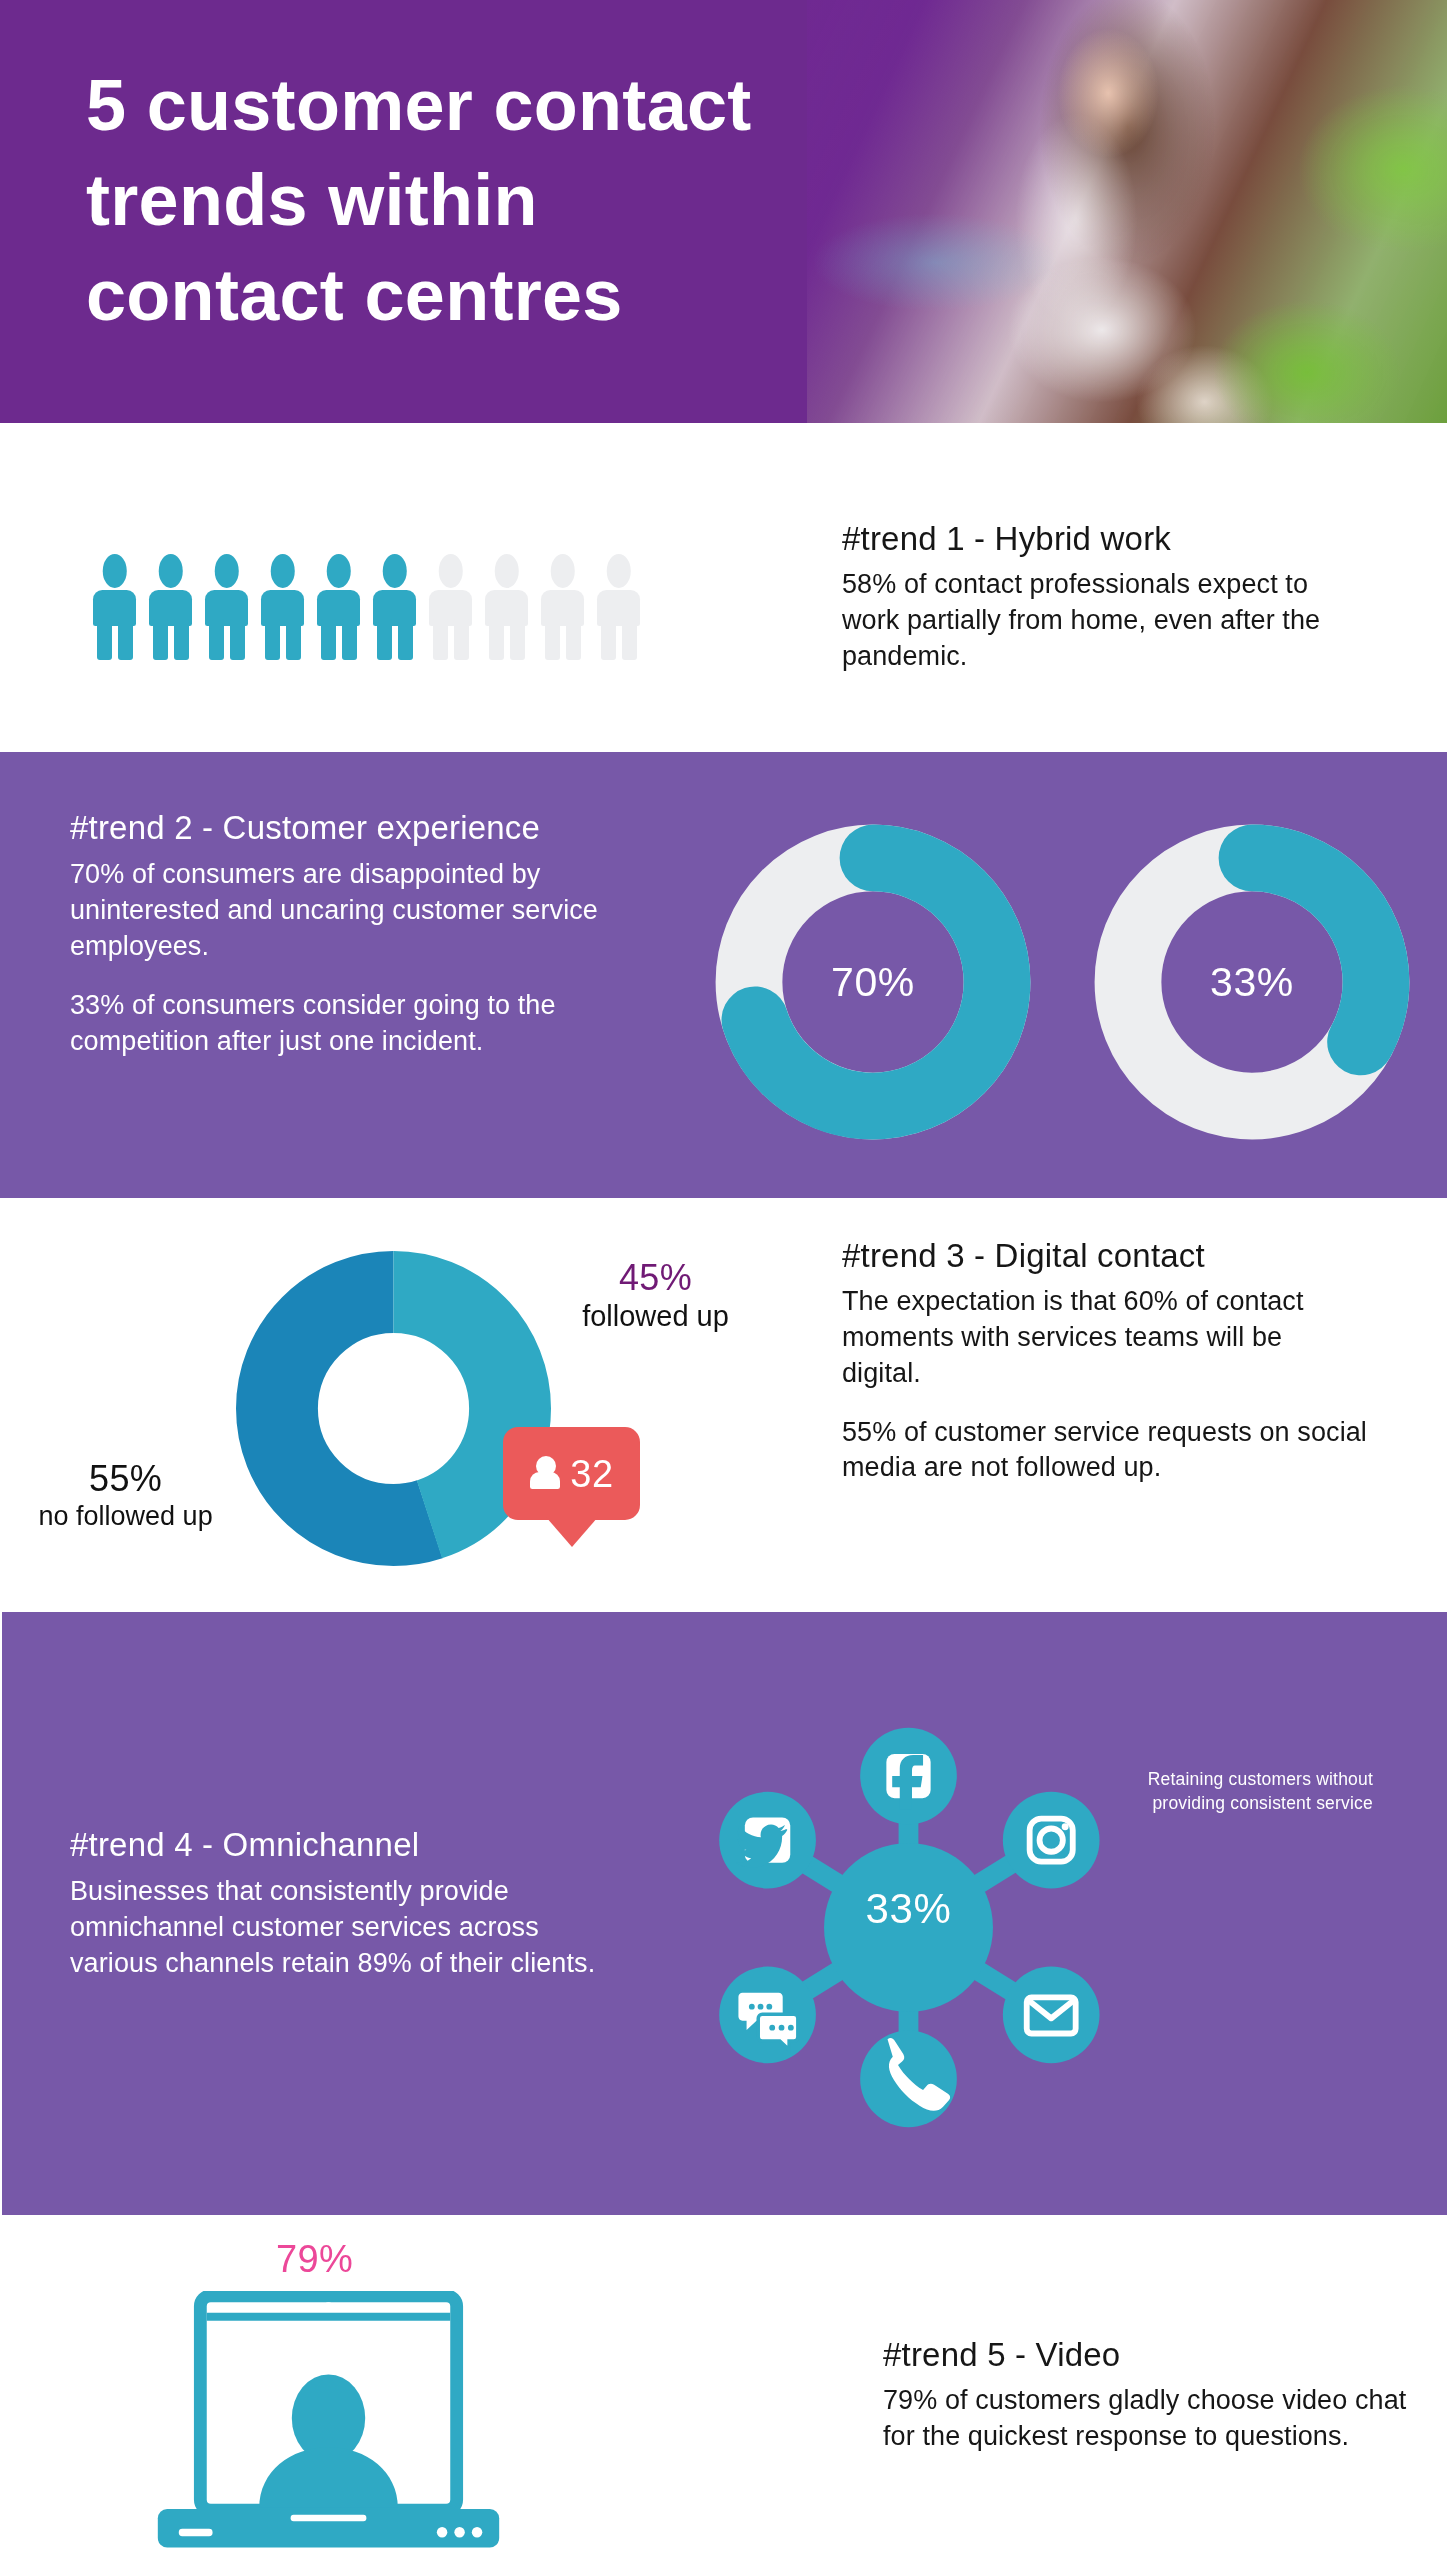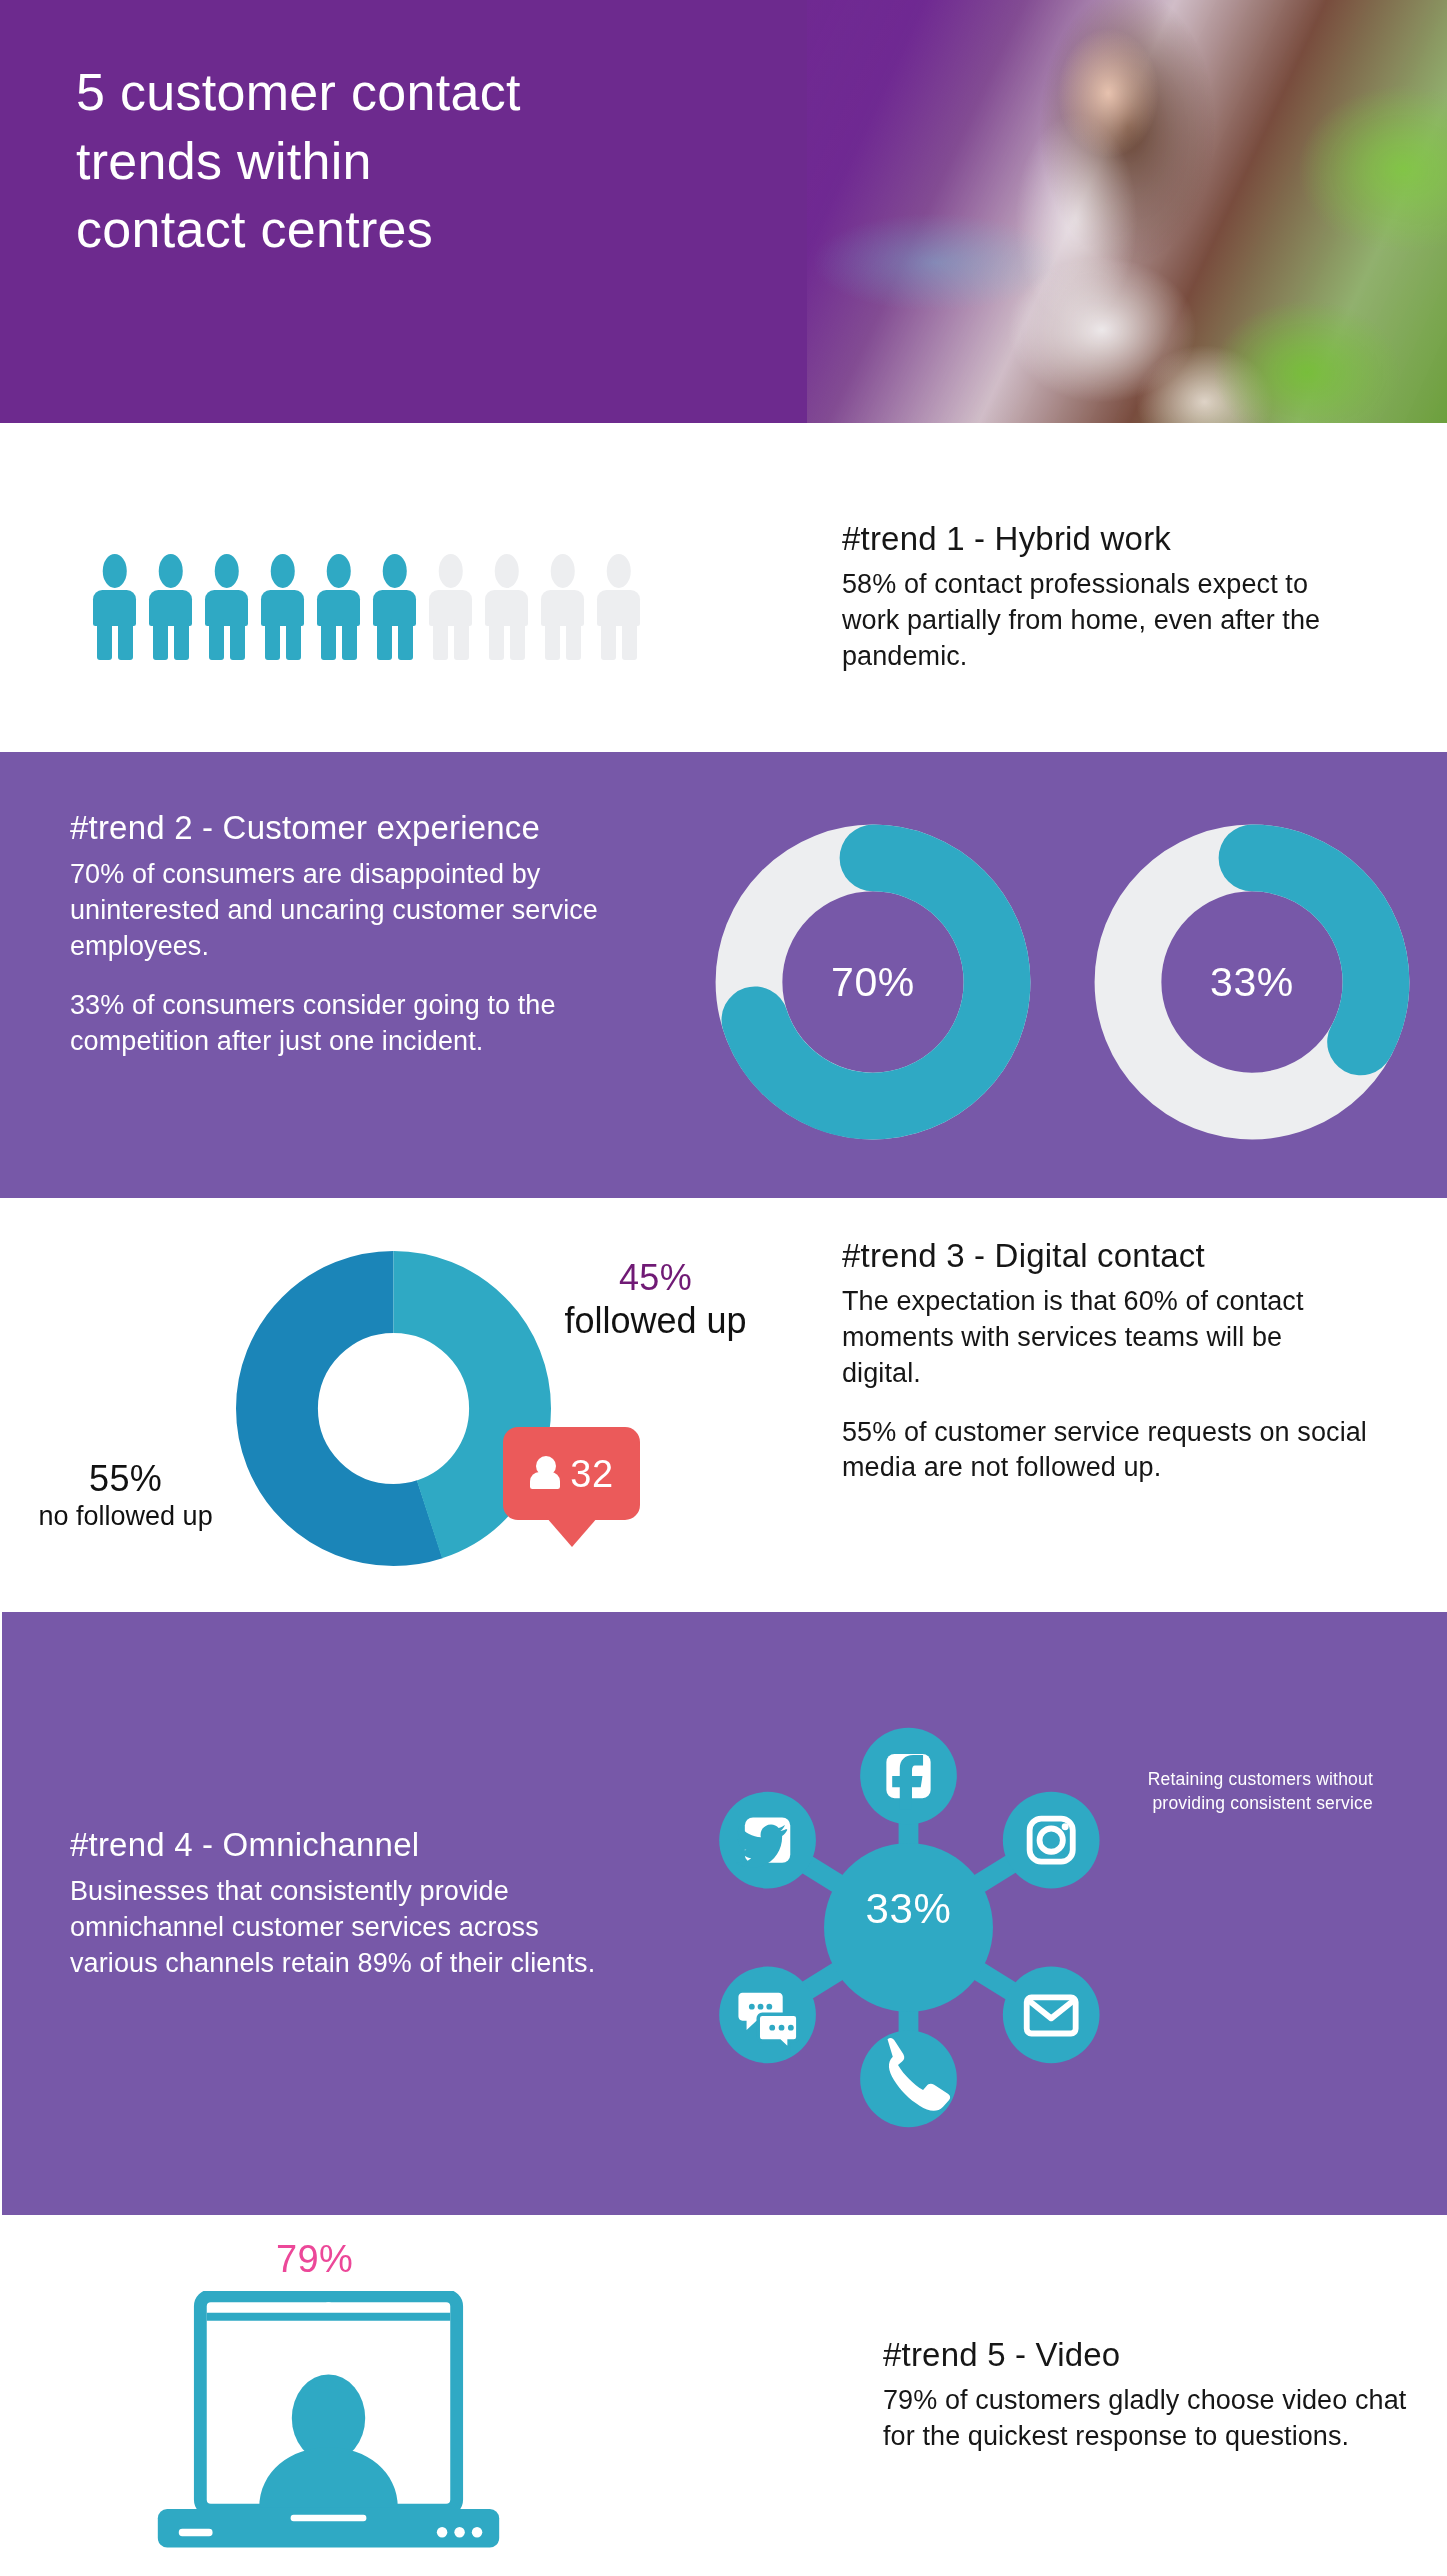--- a/index.html
+++ b/index.html
@@ -34,22 +34,22 @@
     background:
       radial-gradient(ellipse 87px 111px at 47% 22%, rgba(240,205,185,.9) 0%, rgba(240,205,185,0) 58%),
       radial-gradient(ellipse 152px 117px at 46% 78%, rgba(250,250,252,.85) 0%, rgba(250,250,252,0) 62%),
       radial-gradient(ellipse 175px 70px at 20% 62%, rgba(110,205,225,.35) 0%, rgba(110,205,225,0) 70%);
   }
   .header-photo-fade {
     position:absolute; left:0; top:0; width:198px; height:423px;
     background: linear-gradient(90deg, #6d2a8e 0%, rgba(109,42,142,.92) 35%, rgba(109,42,142,0) 100%);
   }
   .header-title {
-    position:absolute; left:76px; top:58px; width:688px;
-    font-size: 52px; line-height: 1.32; font-weight: 400; color:#ffffff;
+    position:absolute; left:86px; top:58px; width:688px;
+    font-size: 72px; line-height: 1.32; font-weight: 700; color:#ffffff;
     letter-spacing: 0.3px; white-space: pre-line;
   }
 
   
   .trend-title { font-size: 33px; font-weight: 400; line-height: 1.2; letter-spacing: 0.2px; }
   .trend-body  { font-size: 27px; font-weight: 400; line-height: 1.33; letter-spacing: 0.1px; }
   .on-dark { color:#ffffff; }
   .on-light { color:#161616; }
   .gap-block { margin-top: 23px; }
 
@@ -85,21 +85,21 @@
     position:absolute; inset:0; display:flex; align-items:center; justify-content:center;
     font-size:41px; color:#fff; letter-spacing:0.6px;
   }
 
   
   .sec3 { position:absolute; left:0; top:1198px; width:1448px; height:414px; background:#fff; }
   .pie3 { position:absolute; left:236px; top:1251px; width:315px; height:315px; }
   .pie3 svg { display:block; }
   .t3-lab-45 { position:absolute; left:539px; top:1257px; width:233px; text-align:center; }
   .t3-lab-45 .big { font-size:36px; color:#701a75; letter-spacing:0.3px; }
-  .t3-lab-45 .sub { font-size:36px; color:#111; margin-top:1.2px; }
+  .t3-lab-45 .sub { font-size:29px; color:#111; margin-top:1.2px; }
   .t3-lab-55 { position:absolute; left:14.6px; top:1458px; width:222px; text-align:center; }
   .t3-lab-55 .big { font-size:36px; color:#111; letter-spacing:0.3px; }
   .t3-lab-55 .sub { font-size:27px; color:#111; margin-top:1.2px; }
   .badge45 {
     position:absolute; left:503px; top:1427px; width:137px; height:93px;
     background:#eb5a5a; border-radius:15px;
     display:flex; align-items:center; justify-content:center; gap:8.2px;
   }
   .badge45::after {
     content:""; position:absolute; left:50%; transform:translateX(-50%); bottom:-27px;

